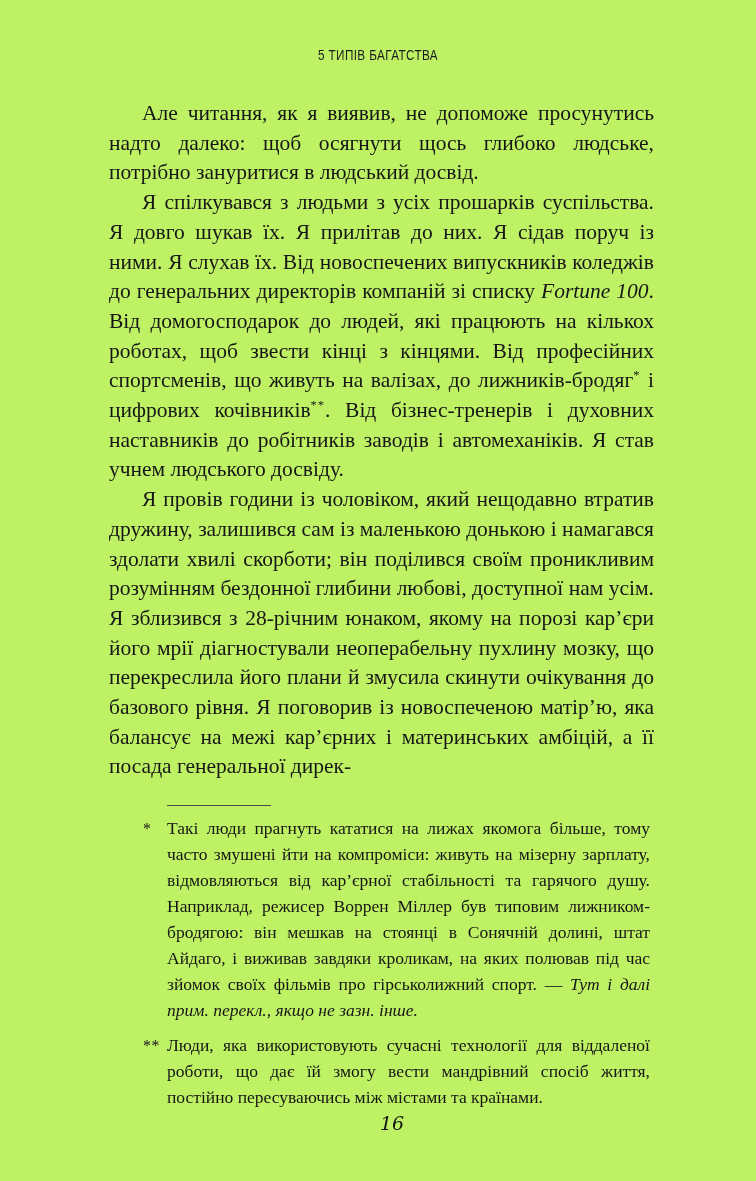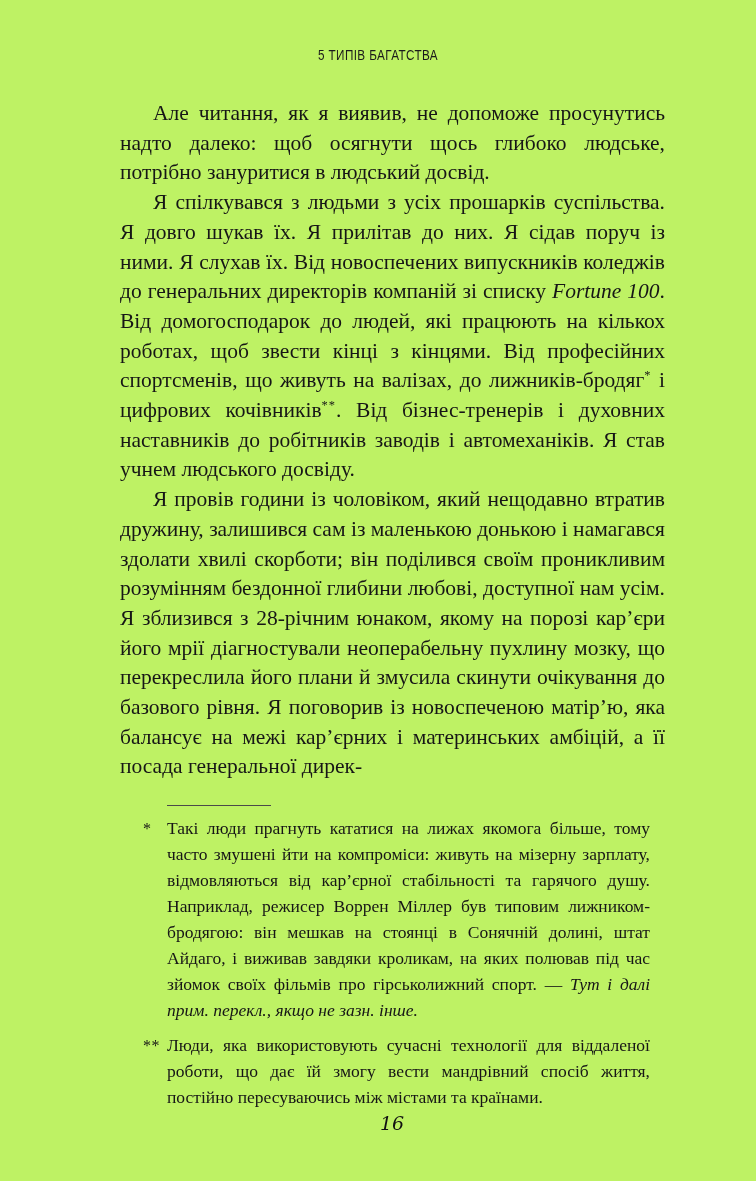--- a/index.html
+++ b/index.html
@@ -22,21 +22,21 @@
     font-size: 15px;
     font-weight: 400;
     letter-spacing: 0.5px;
     color: #1b1b1b;
     transform: scaleX(0.78);
     transform-origin: center;
     white-space: nowrap;
   }
   .body-text {
     position: absolute;
-    left: 120px;
+    left: 109px;
     width: 545px;
     top: 99px;
     font-size: 21.5px;
     line-height: 29.7px;
     text-align: justify;
     text-justify: inter-word;
   }
   .body-text p { margin: 0; text-indent: 33px; }
   .body-text sup {
     font-size: 0.58em;

